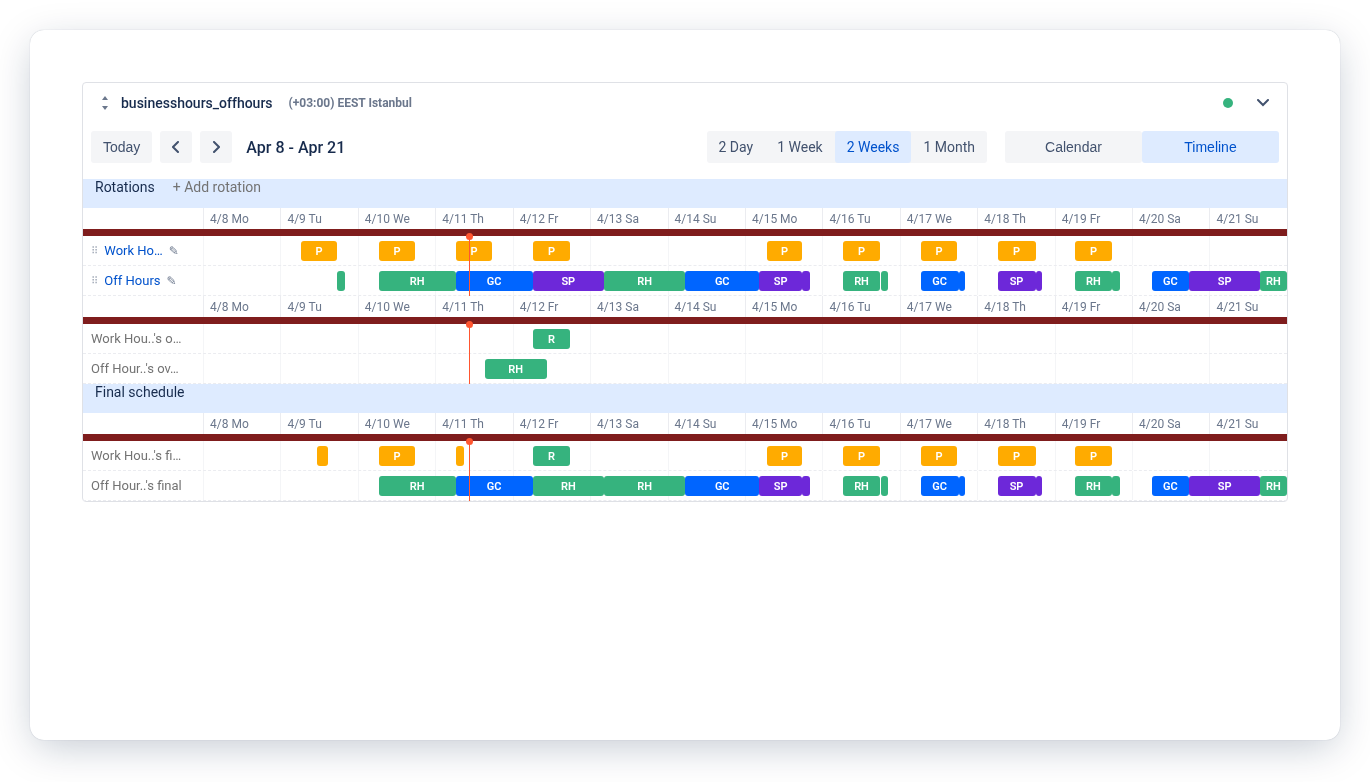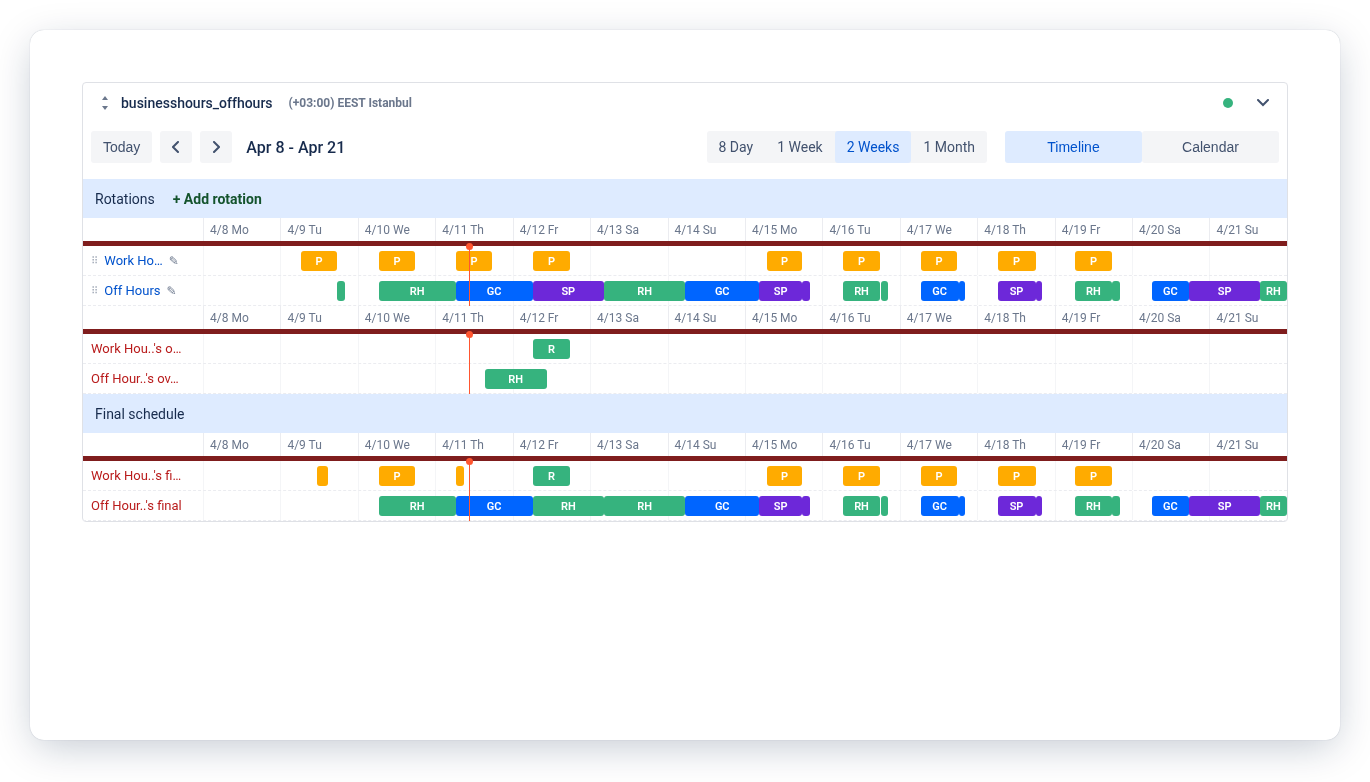--- a/index.html
+++ b/index.html
@@ -21,41 +21,41 @@
   .nav-grp{display:flex;gap:8px;}
   .nav-grp .btn{background:#f4f5f7;}
   .date-range{font-size:16px;font-weight:500;margin-left:6px;}
   .spacer{flex:1;}
   .seg{display:flex;background:#f4f5f7;border-radius:3px;}
   .seg-item{padding:0 12px;height:32px;display:flex;align-items:center;font-size:14px;color:#42526e;cursor:pointer;border-radius:3px;}
   .seg-item.act{background:#deebff;color:#0052cc;}
   .viewseg{display:flex;gap:0;margin-left:10px;}
   .vbtn{width:137px;text-align:center;padding:0;justify-content:center;}
   .vbtn.act{background:#deebff;color:#0052cc;}
-  .section-hdr{background:#deebff;height:39px;display:flex;align-items:center;padding:0 12px;gap:18px;font-size:14px;color:#172b4d;}
-  .link{color:#14532d;cursor:pointer;font-weight:700;}
+  .section-hdr{background:#deebff;height:29px;display:flex;align-items:flex-start;padding:0 12px;gap:18px;font-size:14px;color:#172b4d;}
+  .link{color:#737373;cursor:pointer;font-weight:400;}
   .grid-wrap{position:relative;}
-  .date-row{display:flex;height:28px;align-items:center;border-bottom:5px solid #7f1d1d;}
+  .date-row{display:flex;height:28px;align-items:center;border-bottom:7px solid #7f1d1d;}
   .label-col{width:120px;flex:0 0 120px;padding-left:8px;}
   .day-col{flex:1;border-left:1px solid #ebecf0;font-size:12px;color:#6b778c;display:flex;align-items:center;padding-left:6px;height:100%;}
   .data-row{display:flex;height:30px;align-items:center;position:relative;border-bottom:1px dashed #ebecf0;}
   .data-row .label-col{display:flex;align-items:center;gap:6px;font-size:13px;color:#42526e;white-space:nowrap;overflow:hidden;}
   .data-row .label-col .rn{color:#0052cc;cursor:pointer;max-width:72px;overflow:hidden;text-overflow:ellipsis;display:inline-block;}
   .drag-dots{color:#a5adba;font-size:10px;cursor:grab;}
   .pencil{color:#6b778c;font-size:12px;cursor:pointer;}
   .cells{flex:1;position:relative;height:100%;display:flex;}
   .cells .cell{flex:1;border-left:1px solid #f4f5f7;height:100%;}
   .bar{position:absolute;height:20px;top:5px;border-radius:3px;display:flex;align-items:center;justify-content:center;font-size:11px;font-weight:600;color:#fff;cursor:pointer;}
   .c-p{background:#ffab00;}
   .c-rh{background:#36b37e;}
   .c-gc{background:#0065ff;}
   .c-sp{background:#6d28d9;}
   .time-ind{position:absolute;top:0;bottom:0;width:1px;background:#ff5630;z-index:5;}
   .time-ind::before{content:"";position:absolute;top:-3px;left:-3px;width:7px;height:7px;border-radius:50%;background:#ff5630;}
-  .plain-lbl{font-size:13px;color:#b91c1c;white-space:nowrap;overflow:hidden;text-overflow:ellipsis;}
+  .plain-lbl{font-size:13px;color:#737373;white-space:nowrap;overflow:hidden;text-overflow:ellipsis;}
   .menu-dots{font-size:18px;font-weight:700;letter-spacing:1px;}
   svg{display:block;}
 </style>
 </head>
 <body>
 
 <div class="window">
   <div class="card">
 
 
@@ -87,28 +87,28 @@
           </button>
           <button class="btn icon-btn">
             <svg width="8" height="12" viewBox="0 0 8 12">
                 <path d="M2 1 L7 6 L2 11" stroke="#42526e" stroke-width="2" fill="none" stroke-linecap="round"></path>
               </svg>
           </button>
         </div>
         <span class="date-range">Apr 8 - Apr 21</span>
         <div class="spacer"></div>
         <div class="seg" id="zoom-seg">
-            <div class="seg-item">8 Day</div>
+            <div class="seg-item">2 Day</div>
             <div class="seg-item">1 Week</div>
             <div class="seg-item act">2 Weeks</div>
             <div class="seg-item">1 Month</div>
           </div>
         <div class="viewseg">
+          <button class="btn vbtn">Calendar</button>
           <button class="btn vbtn act">Timeline</button>
-          <button class="btn vbtn">Calendar</button>
         </div>
       </div>
 
       <div class="section-hdr">
         <span>Rotations</span>
         <span class="link">+ Add rotation</span>
       </div>
       <div class="grid-wrap" id="rotations-block">
           <div class="date-row">
             <div class="label-col"></div>

